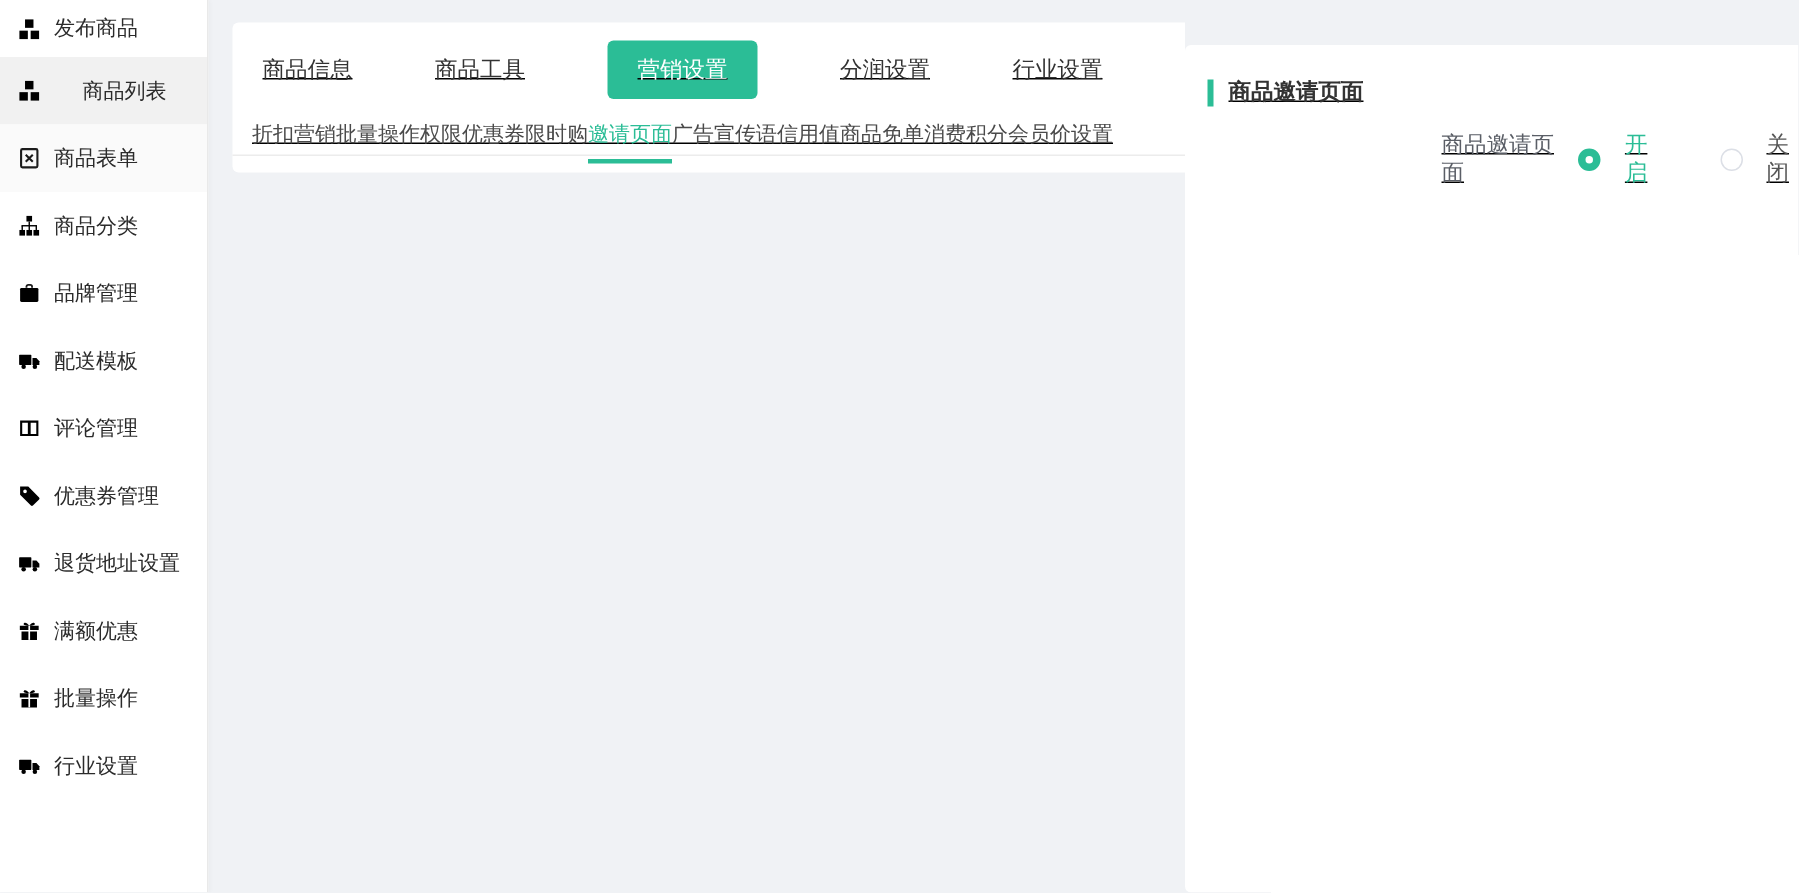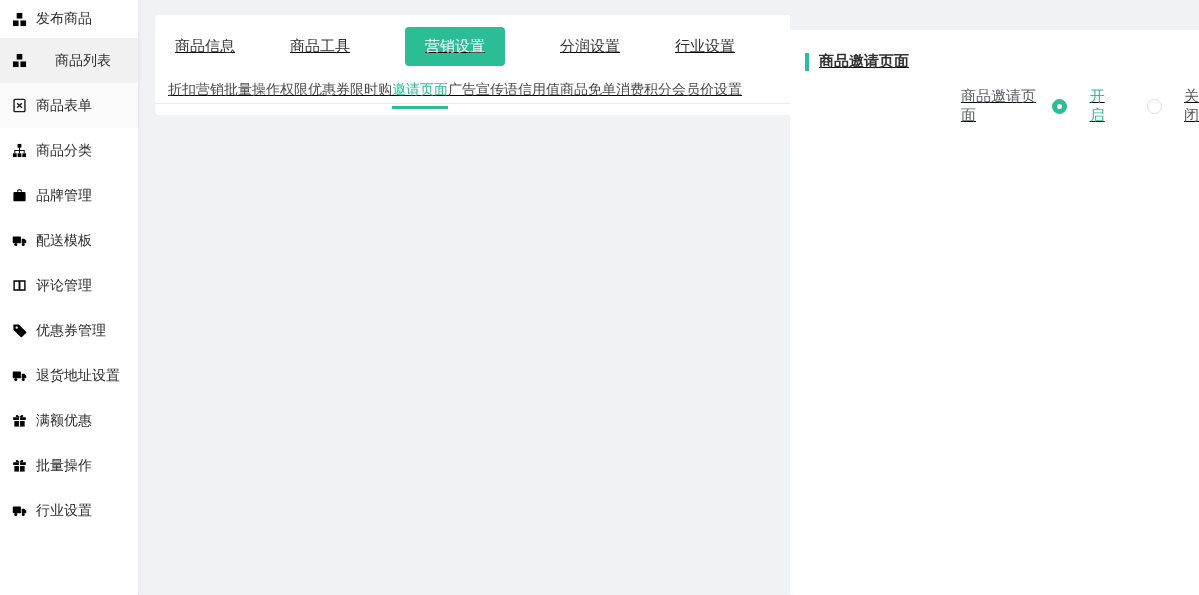--- a/index.html
+++ b/index.html
@@ -69,21 +69,21 @@
   }
 
   
   .content-card { margin-top: 15px; flex: 1; padding: 22px 0 16px 15px; }
   .section-header { display: flex; align-items: center; gap: 10px; }
   .section-bar { width: 4px; height: 18px; background: var(--accent); flex: none; }
   .section-title { font-size: 15px; font-weight: bold; color: #333; }
 
   .form-row { display: flex; align-items: center; margin-top: 16px; padding-left: 156px; }
   .form-label { font-size: 15px; color: #5a5e66; }
-  .radio { display: flex; align-items: center; gap: 16px; margin-left: 14px; cursor: pointer; text-align: right; }
+  .radio { display: flex; align-items: center; gap: 16px; margin-left: 14px; cursor: pointer; }
   .radio + .radio { margin-left: 42px; }
   .rdot {
     width: 15px; height: 15px; border-radius: 50%;
     border: 1px solid #dcdfe6; background: #fff; position: relative; flex: none;
   }
   .radio.checked .rdot { background: var(--accent); border-color: var(--accent); }
   .radio.checked .rdot::after {
     content: ""; position: absolute; inset: 0; margin: auto;
     width: 5px; height: 5px; border-radius: 50%; background: #fff;
   }

